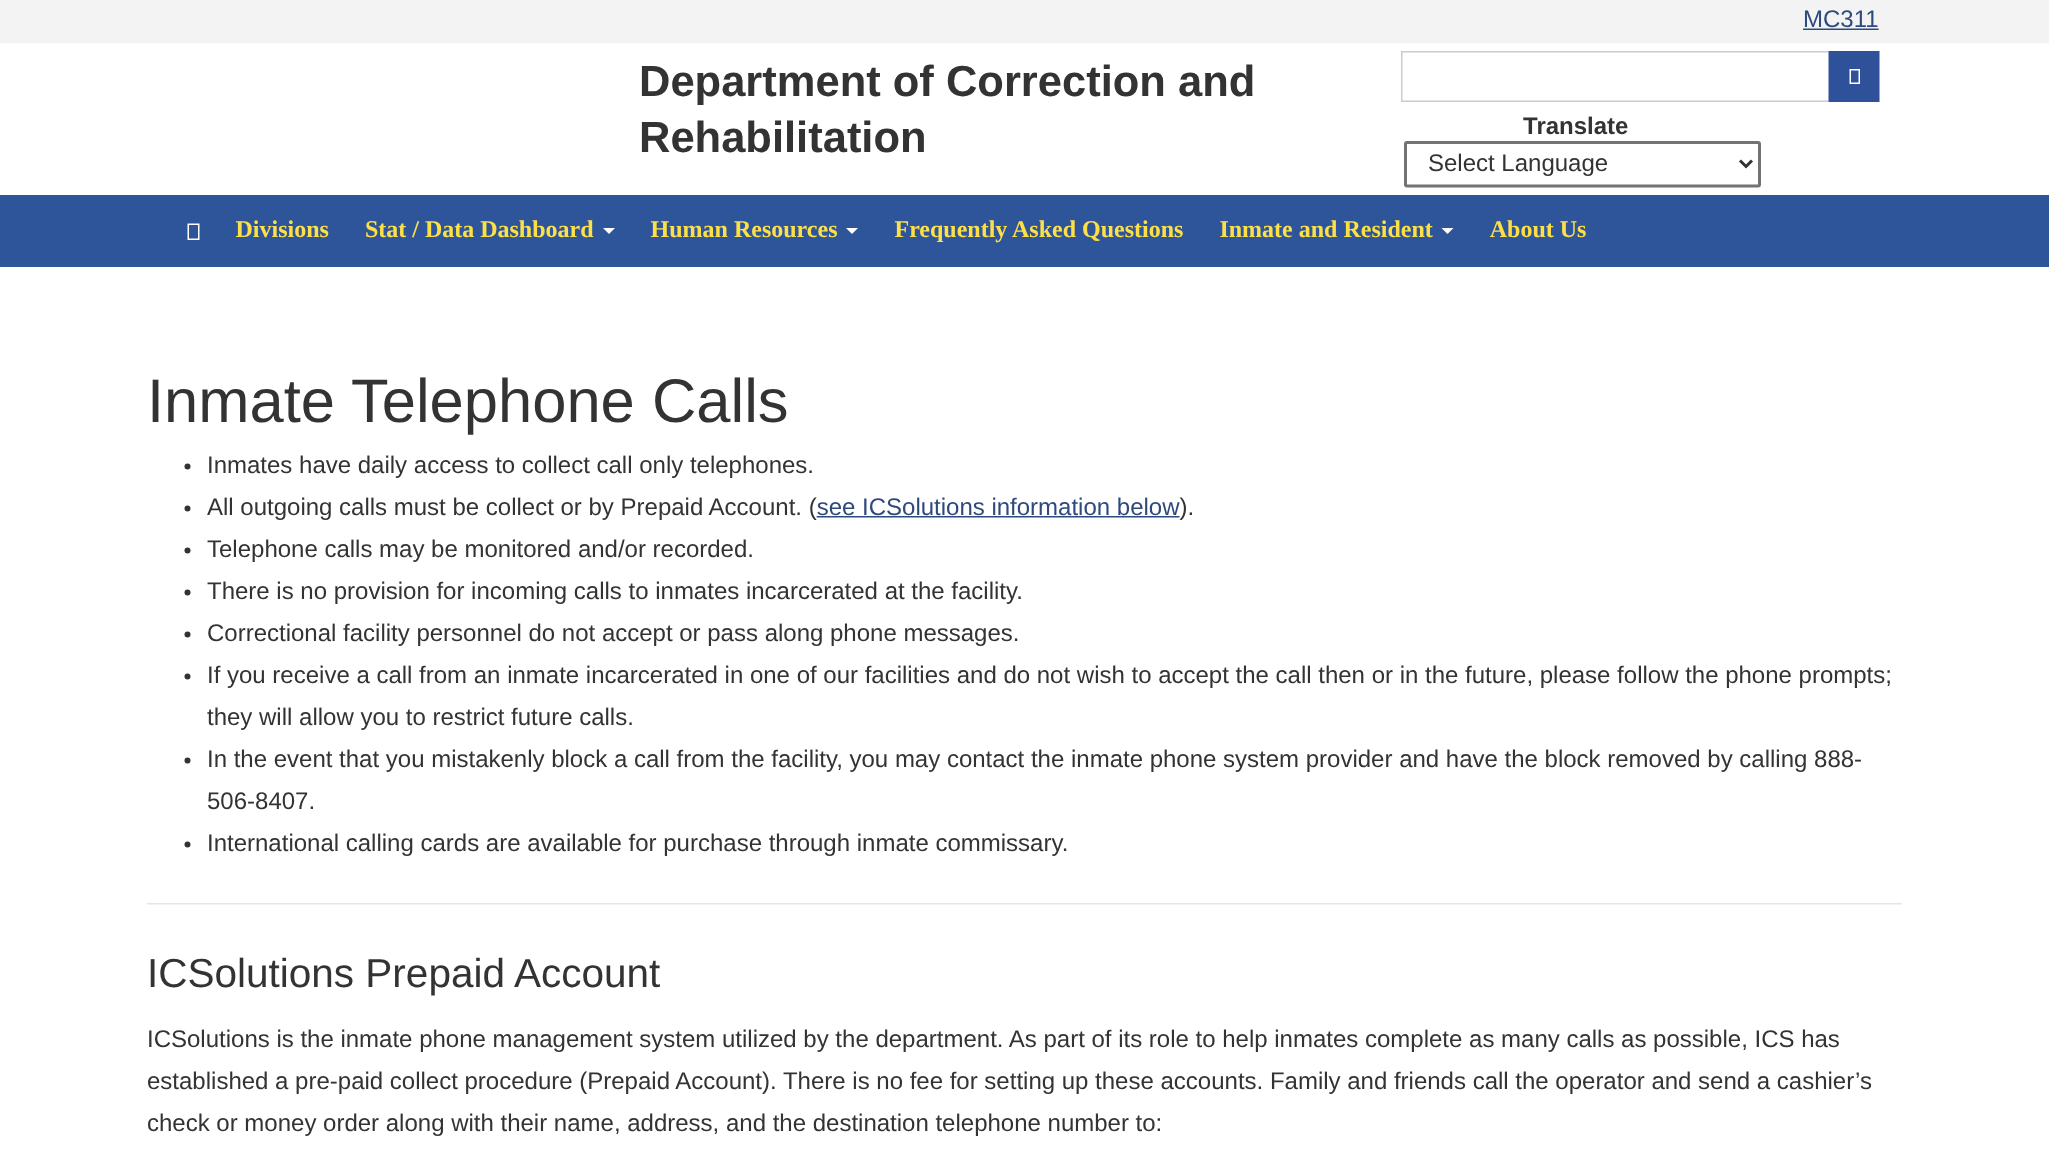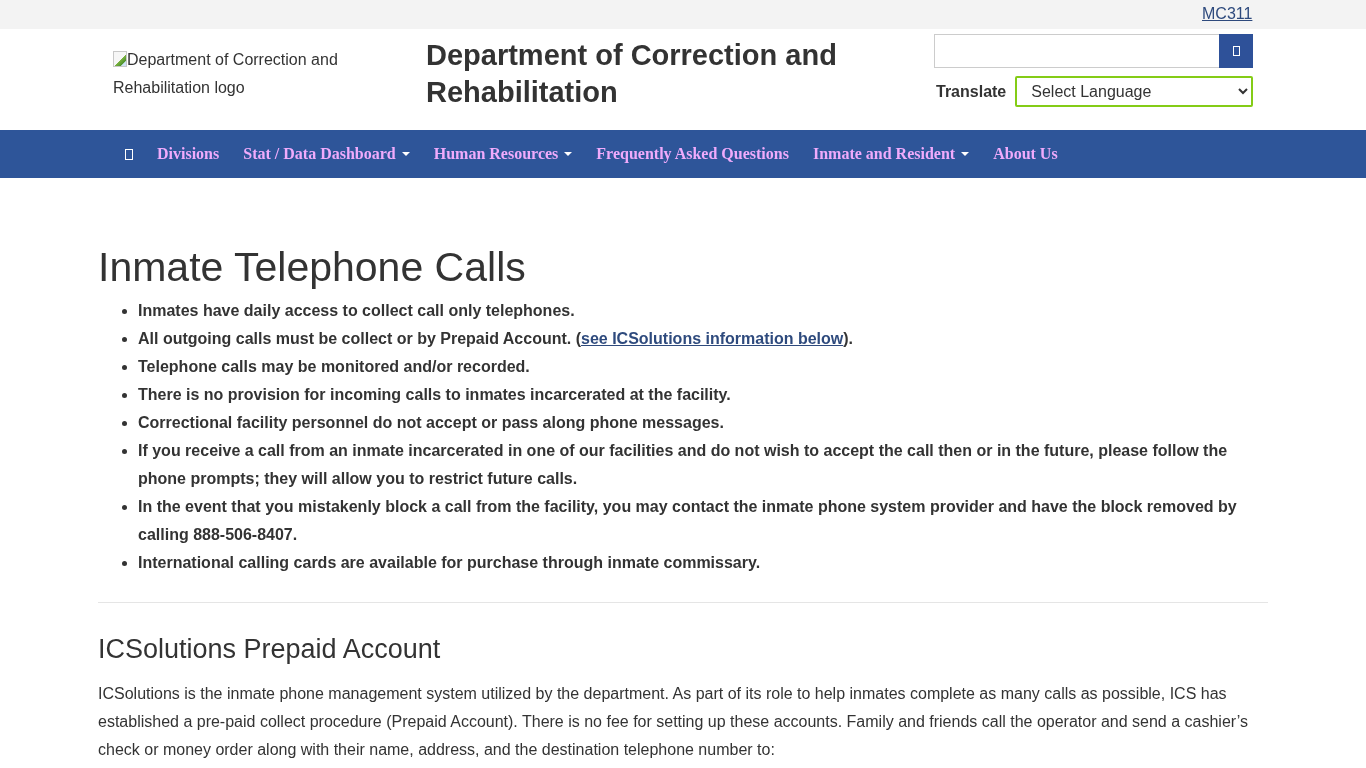--- a/index.html
+++ b/index.html
@@ -54,38 +54,38 @@
   }
   .search-btn {
     width: 34px; height: 34px; background: #2e5199;
     border: none; color: #fff; display: flex; align-items: center; justify-content: center;
     cursor: pointer;
   }
   .search-btn .glyph {
     width: 7px; height: 10px; border: 1px solid #fff;
   }
   .translate {
-    position: absolute; left: 936px; top: 47px; display: flex; align-items: center;
+    position: absolute; left: 936px; top: 47px; display: flex; align-items: center; flex-direction: column;
   }
   .translate label {
     font-weight: bold; font-size: 16px; color: #333; margin-right: 9px;
   }
   .translate select {
     width: 238px; height: 31px; font-size: 16px;
-    border: 2px solid #84cc16; border-radius: 2px; background: #fff; color: #333;
+    border: 2px solid #737373; border-radius: 2px; background: #fff; color: #333;
     padding: 0 10px; font-family: "Liberation Sans", sans-serif;
   }
 
   
   .navbar {
     height: 48px; background: #2e5599;
     display: flex; align-items: center; padding-left: 113px;
   }
   .nav-item {
-    color: #f0abfc; font-family: "Liberation Serif", serif; font-weight: bold;
+    color: #fde047; font-family: "Liberation Serif", serif; font-weight: bold;
     font-size: 16px; padding: 0 12px; height: 48px; display: flex; align-items: center;
     cursor: pointer; white-space: nowrap;
   }
   .nav-item.home { padding: 0 12px 0 12px; }
   .home-glyph {
     width: 8px; height: 11px; border: 1px solid #fff; display: inline-block;
   }
   .caret {
     display: inline-block; margin-left: 6px; width: 0; height: 0;
     border-left: 4px solid transparent; border-right: 4px solid transparent;
@@ -93,42 +93,39 @@
   }
 
   
   .content { position: absolute; left: 98px; top: 178px; width: 1170px; }
   h1 {
     font-weight: normal; font-size: 41px; margin: 71px 0 0 0; line-height: 36px; color: #333;
   }
   ul.bullets {
     margin: 12px 0 0 0; padding-left: 40px; font-size: 16px; line-height: 28px; color: #333;
   }
-  ul.bullets li { margin: 0; font-weight: bold; }
+  ul.bullets li { margin: 0; }
   hr.divider {
     border: none; border-top: 1px solid #e5e5e5; margin: 25px 0 0 0;
   }
   h2 {
     font-weight: normal; font-size: 27px; margin: 29px 0 0 0; line-height: 34px; color: #333;
   }
   p.body {
     font-size: 16px; line-height: 28px; margin: 14px 0 0 0; color: #333;
   }
 </style>
 </head>
 <body>
 
 <div class="official-bar">
   <a href="#" class="right">MC311</a>
 </div>
 
 <div class="header">
-  <div class="logo">
-    <span class="broken"></span><span>Department of Correction and Rehabilitation logo</span>
-  </div>
   <div class="site-title">Department of Correction and Rehabilitation</div>
 
   <div class="search-wrap">
     <input class="search-input" type="text" placeholder="" style="">
     <button class="search-btn">
       <span class="glyph"></span>
     </button>
   </div>
 
   <div class="translate">

